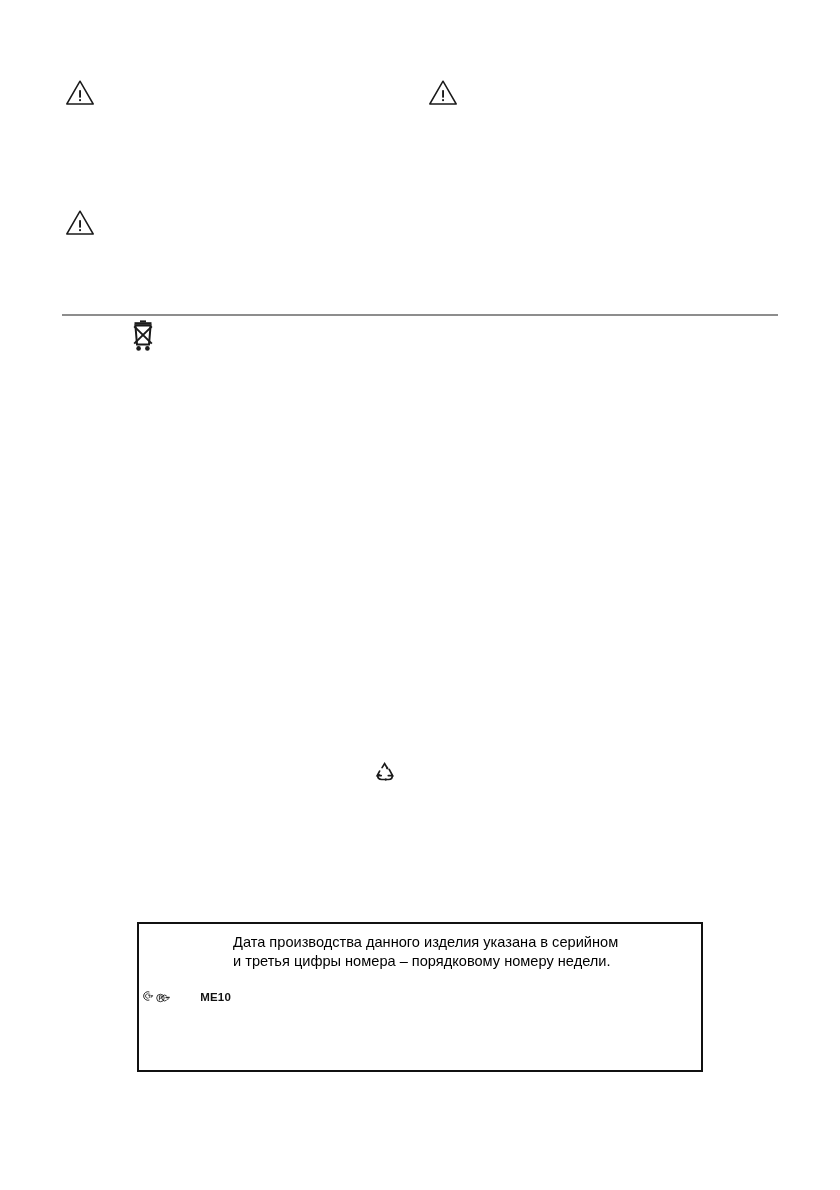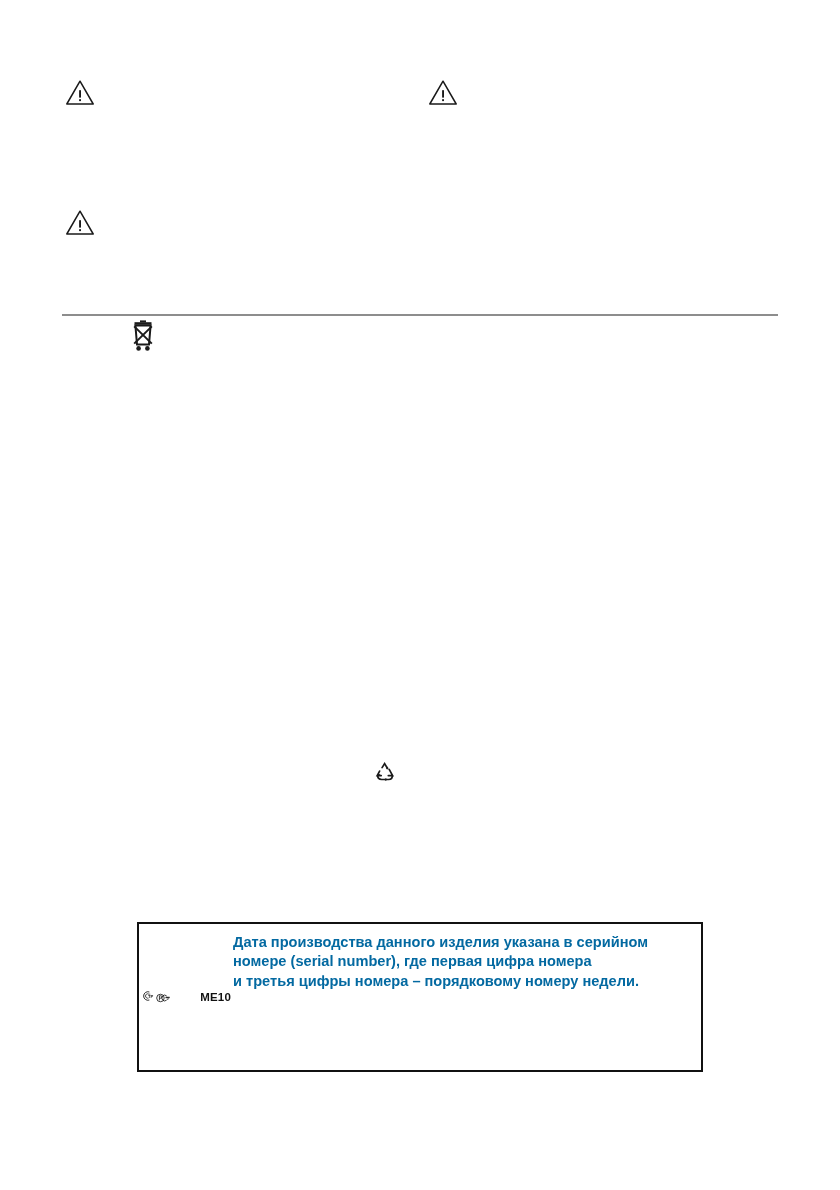--- a/index.html
+++ b/index.html
@@ -94,23 +94,22 @@
     color: #111111;
     padding-left: 29px;
   }
   .cert-text {
     flex: 1 1 auto;
     padding: 9px 10px 0 2px;
   }
   .cert-line {
     font-size: 14.6px;
     line-height: 19.3px;
-    color: #0369a1;
+    color: #000000;
     white-space: nowrap;
-    font-weight: bold;
   }
 </style>
 </head>
 <body>
 
 <div class="page">
 
   <div class="warn-icon warn-1">
     <svg viewBox="0 0 30 27" xmlns="http://www.w3.org/2000/svg">
       <path d="M15 2.2 L28.2 25 L1.8 25 Z" fill="none" stroke="#1a1a1a" stroke-width="1.5" stroke-linejoin="round"></path>
@@ -185,19 +184,18 @@
           <rect x="42" y="18.5" width="14" height="3" fill="none" stroke="#111111" stroke-width="2.4"></rect>
           <rect x="47.5" y="21" width="3" height="6" fill="none" stroke="#111111" stroke-width="2.2"></rect>
         </svg>
       </div>
 
       <div class="mark-code">ME10</div>
     </div>
 
     <div class="cert-text">
       <div class="cert-line">Дата производства данного изделия указана в серийном</div>
-      <div class="cert-line">номере (serial number), где первая цифра номера</div>
       <div class="cert-line">и третья цифры номера – порядковому номеру недели.</div>
     </div>
 
   </div>
 
 </div>
 
 </body></html>

